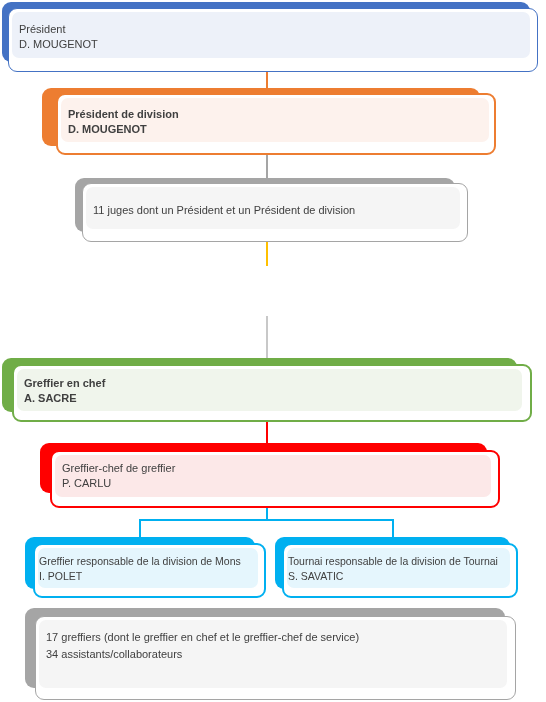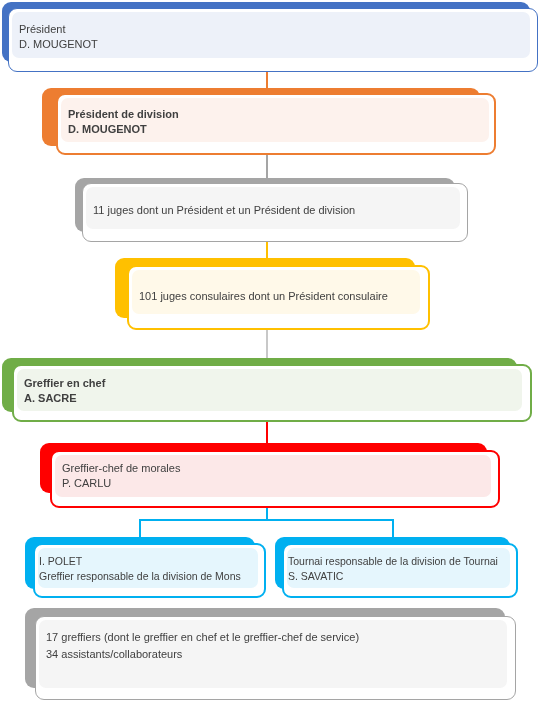--- a/index.html
+++ b/index.html
@@ -125,59 +125,50 @@
   <div class="node" style="left:0px; top:176px; width:546px; height:70px;padding-left:35px;">
     <div class="plate" style="left:75px; top:2px; width:380px; height:54px; background:#A5A5A5;"></div>
     <div class="card" style="left:82px; top:7px; width:386px; height:59px; border-width:1.5px; border-color:#A5A5A5; padding-top:19px;">
       <div class="fill" style="left:3px; top:3px; width:374px; height:42px; background:#F5F5F5;"></div>
       <div class="label">
         <span class="ln">11 juges dont un Président et un Président de division</span>
       </div>
     </div>
   </div>
 
-  <div class="node" style="left:0px; top:256px; width:546px; height:78px;">
-    <div class="plate" style="left:115px; top:2px; width:300px; height:60px; background:#FFC000;"></div>
-    <div class="card" style="left:127px; top:9px; width:303px; height:65px; border-width:2.5px; border-color:#FFC000; padding-top:22px;">
-      <div class="fill" style="left:3px; top:3px; width:288px; height:44px; background:#FFF9E9;"></div>
-      <div class="label">
-        <span class="ln">101 juges consulaires dont un Président consulaire</span>
-      </div>
-    </div>
-  </div>
 
   <div class="node" style="left:0px; top:356px; width:546px; height:70px;font-weight:bold;">
     <div class="plate" style="left:2px; top:2px; width:515px; height:54px; background:#70AD47;"></div>
     <div class="card" style="left:12px; top:8px; width:520px; height:58px; border-width:2px; border-color:#70AD47; padding-top:10px;">
       <div class="fill" style="left:3px; top:3px; width:505px; height:42px; background:#F0F5EC;"></div>
       <div class="label">
         <span class="ln">Greffier en chef</span>
         <span class="ln">A. SACRE</span>
       </div>
     </div>
   </div>
 
   <div class="node" style="left:0px; top:441px; width:546px; height:70px;">
     <div class="plate" style="left:40px; top:2px; width:447px; height:50px; background:#FF0000;"></div>
     <div class="card" style="left:50px; top:9px; width:450px; height:58px; border-width:2.5px; border-color:#FF0000; padding-top:9px;">
       <div class="fill" style="left:3px; top:3px; width:436px; height:42px; background:#FCE8E8;"></div>
       <div class="label">
-        <span class="ln">Greffier-chef de morales</span>
+        <span class="ln">Greffier-chef de greffier</span>
         <span class="ln">P. CARLU</span>
       </div>
     </div>
   </div>
 
   <div class="node side" style="left:0px; top:535px; width:280px; height:66px;">
     <div class="plate" style="left:25px; top:2px; width:230px; height:52px; background:#00B0F0;"></div>
     <div class="card" style="left:33px; top:8px; width:233px; height:55px; border-width:2px; border-color:#00B0F0; padding-top:9px;">
       <div class="fill" style="left:3px; top:3px; width:220px; height:40px; background:#E5F6FD;"></div>
       <div class="label">
+        <span class="ln">Greffier responsable de la division de Mons</span>
         <span class="ln">I. POLET</span>
-        <span class="ln">Greffier responsable de la division de Mons</span>
       </div>
     </div>
   </div>
 
   <div class="node side" style="left:252px; top:535px; width:294px; height:66px;">
     <div class="plate" style="left:23px; top:2px; width:235px; height:52px; background:#00B0F0;"></div>
     <div class="card" style="left:30px; top:8px; width:236px; height:55px; border-width:2px; border-color:#00B0F0; padding-top:9px;">
       <div class="fill" style="left:3px; top:3px; width:223px; height:40px; background:#E5F6FD;"></div>
       <div class="label">
         <span class="ln">Tournai responsable de la division de Tournai</span>

